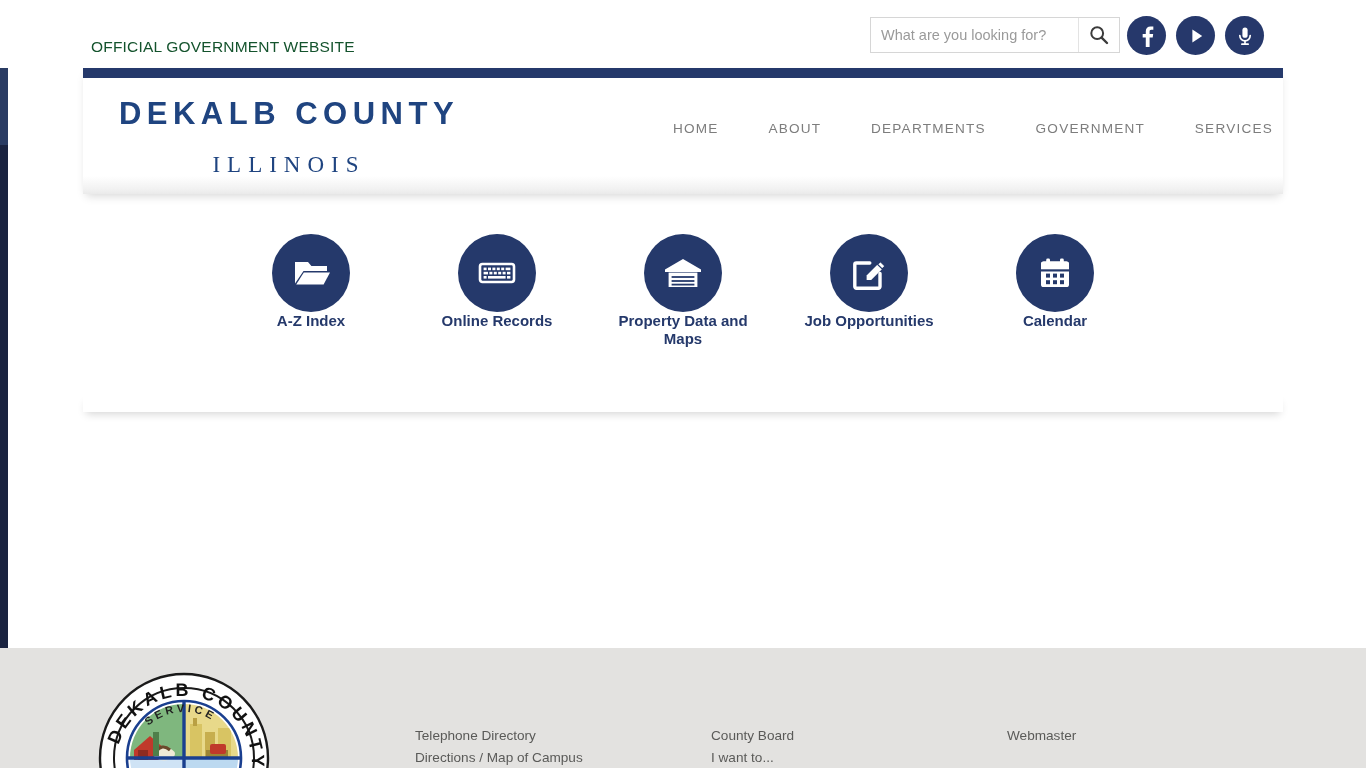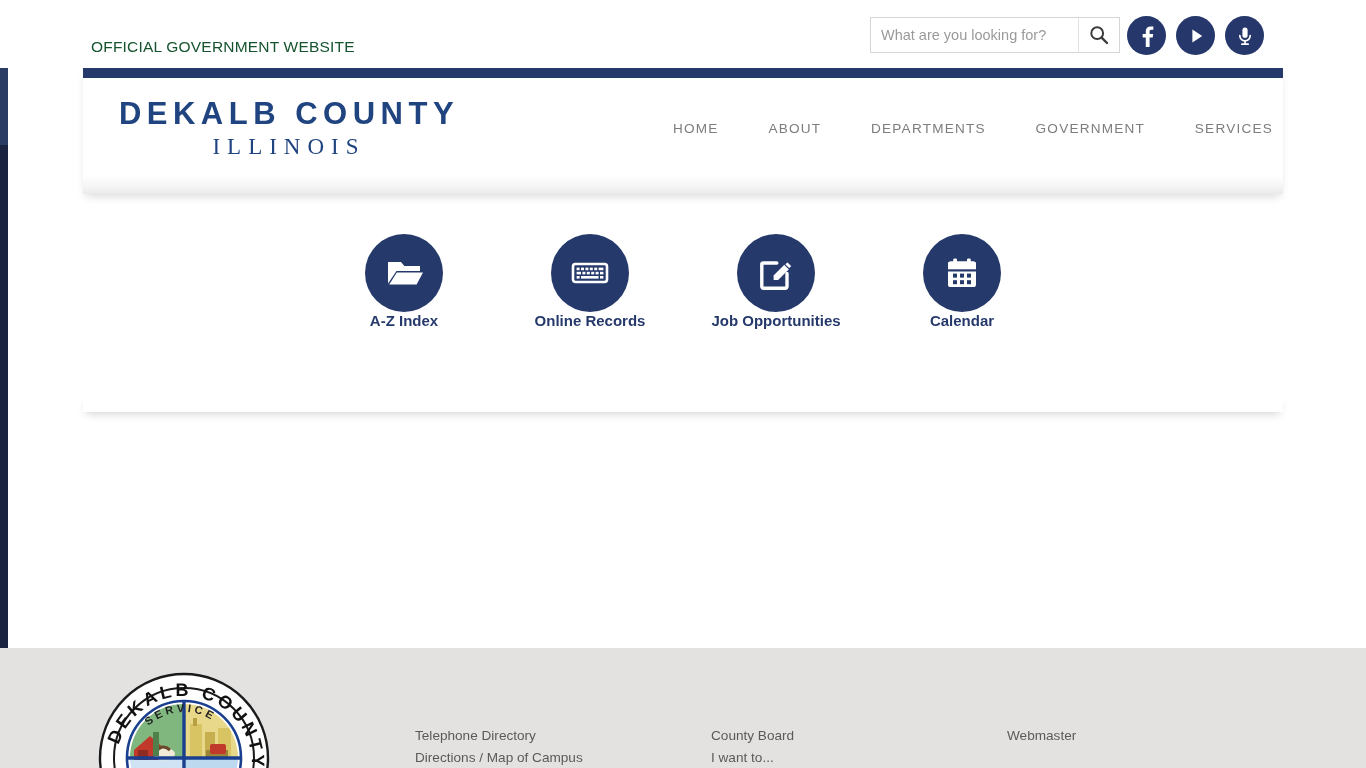--- a/index.html
+++ b/index.html
@@ -107,21 +107,21 @@
   }
   .logo-main {
     font-size: 31px;
     font-weight: bold;
     letter-spacing: 5.5px;
     color: #1f4480;
     line-height: 1.05;
     white-space: nowrap;
   }
   .logo-sub {
-    margin-top: 3px;
+    margin-top: 21px;
     font-family: "Liberation Serif", serif;
     font-size: 23px;
     letter-spacing: 7px;
     color: #1f4480;
     white-space: nowrap;
   }
 
   
   .main-nav {
     position: absolute; left: 590px; top: 53px;
@@ -314,20 +314,34 @@
             <rect x="32" y="20.8" width="3.4" height="2.6"></rect>
             <rect x="8.6" y="25" width="3" height="2.6"></rect>
             <rect x="13" y="25" width="17.6" height="2.6"></rect>
             <rect x="32" y="25" width="3.4" height="2.6"></rect>
           </g>
         </svg>
       </span>
       <span class="ql-label">Online Records</span>
     </a>
 
+    <a class="quicklink">
+      <span class="ql-circle">
+        <svg width="44" height="44" viewBox="0 0 44 44">
+          <path d="M22 8 L40 18.5 V21 H4 V18.5 Z" fill="#ffffff"></path>
+          <rect x="7.6" y="21.6" width="28.8" height="14.4" fill="#ffffff"></rect>
+          <g stroke="#25396b" stroke-width="1.8">
+            <line x1="10.6" y1="26" x2="33.4" y2="26"></line>
+            <line x1="10.6" y1="30" x2="33.4" y2="30"></line>
+            <line x1="10.6" y1="33.6" x2="33.4" y2="33.6"></line>
+          </g>
+        </svg>
+      </span>
+      <span class="ql-label">Property Data and Maps</span>
+    </a>
 
     <a class="quicklink">
       <span class="ql-circle">
         <svg width="44" height="44" viewBox="0 0 44 44">
           <path d="M33 22.5 V35.6 a1.6 1.6 0 0 1 -1.6 1.6 H9.4 A1.6 1.6 0 0 1 7.8 35.6 V13.6 A1.6 1.6 0 0 1 9.4 12 H22.8" fill="none" stroke="#ffffff" stroke-width="3.4" stroke-linecap="round"></path>
           <path d="M19.6 24.4 L31.8 12.2 L36.4 16.8 L24.2 29 H19.6 Z" fill="#ffffff"></path>
           <path d="M33.4 10.6 L38 15.2 L35.2 18 L30.6 13.4 Z" fill="#ffffff" stroke="#25396b" stroke-width="1.1"></path>
         </svg>
       </span>
       <span class="ql-label">Job Opportunities</span>

